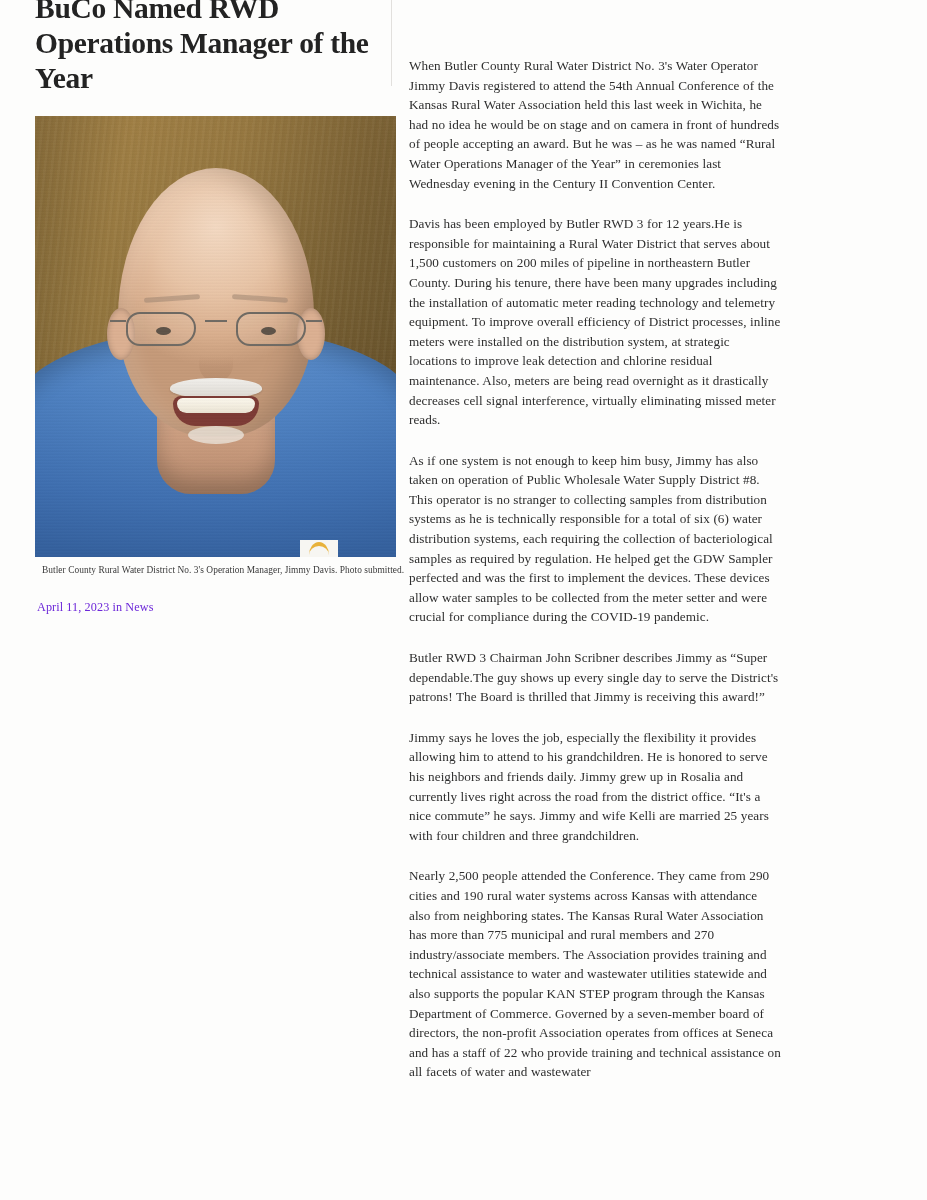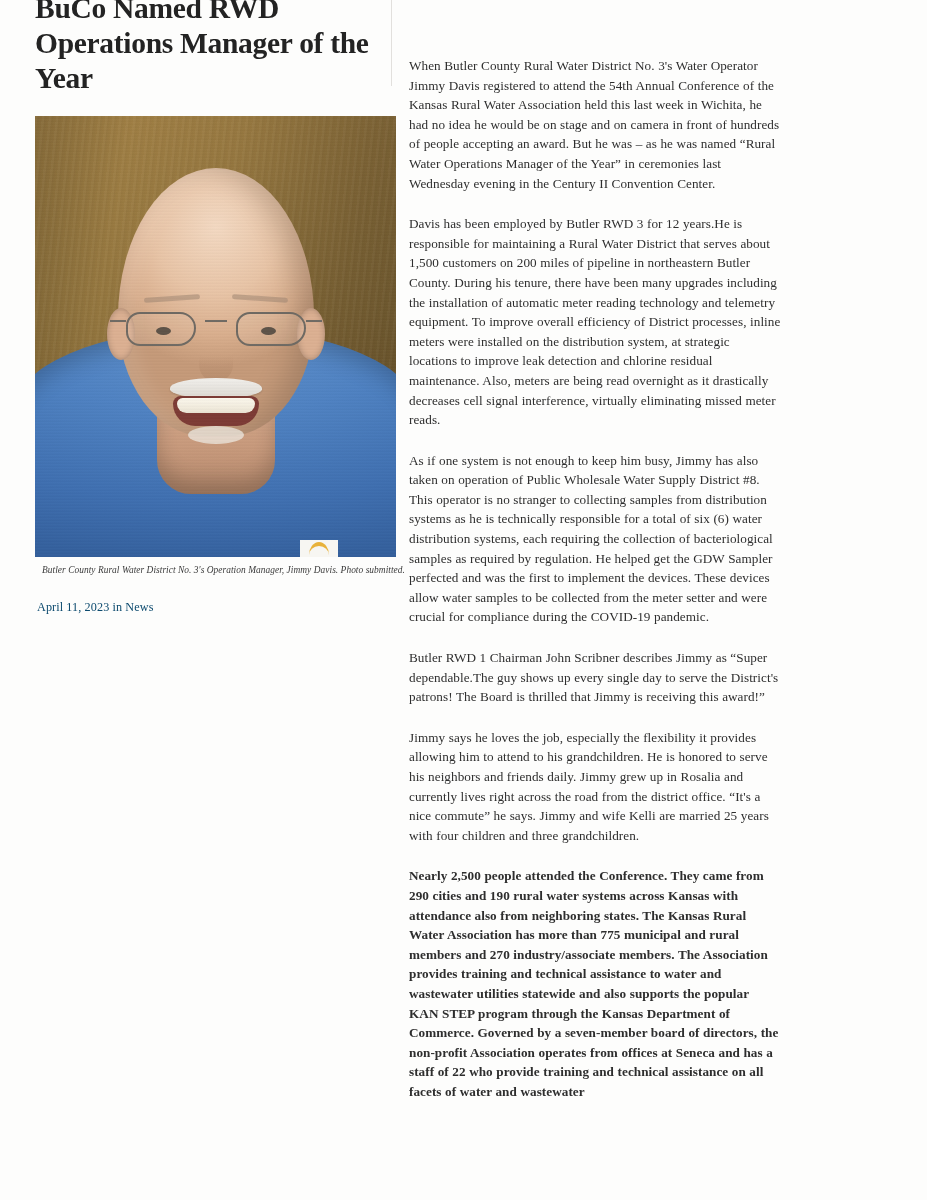--- a/index.html
+++ b/index.html
@@ -292,49 +292,48 @@
   }
 
   .photo-caption {
     margin-top: 7px;
     margin-left: 7px;
     font-size: 9.4px;
     line-height: 12px;
     color: #3a3a3a;
     letter-spacing: 0.05px;
     white-space: nowrap;
-    font-style: italic;
   }
 
   .post-meta {
     margin-top: 24px;
     margin-left: 2px;
     font-size: 12.2px;
     line-height: 15px;
-    color: #0c4a6e;
+    color: #6d28d9;
     letter-spacing: 0.1px;
   }
 
   
   .right-col {
     position: absolute;
     left: 409px;
     top: 47px;
     width: 372px;
   }
   .right-col p {
     margin: 9px 0 21px 0;
     font-size: 13.2px;
     line-height: 19.6px;
     color: #2e2e2e;
     text-align: left;
     letter-spacing: 0.05px;
     word-spacing: 0.2px;
   }
-  .right-col p:last-child { margin-bottom: 0; font-weight: bold; }
+  .right-col p:last-child { margin-bottom: 0; }
 </style>
 </head>
 <body>
 
 <div class="page">
 
   <div class="column-divider"></div>
 
   <div class="left-col">
 
@@ -385,18 +384,18 @@
     <div class="photo-caption">Butler County Rural Water District No. 3's Operation Manager, Jimmy Davis. Photo submitted.</div>
 
     <div class="post-meta">April 11, 2023 in News</div>
 
   </div>
 
   <div class="right-col">
     <p>When Butler County Rural Water District No. 3's Water Operator Jimmy Davis registered to attend the 54th Annual Conference of the Kansas Rural Water Association held this last week in Wichita, he had no idea he would be on stage and on camera in front of hundreds of people accepting an award. But he was – as he was named “Rural Water Operations Manager of the Year” in ceremonies last Wednesday evening in the Century II Convention Center.</p>
     <p>Davis has been employed by Butler RWD 3 for 12 years.He is responsible for maintaining a Rural Water District that serves about 1,500 customers on 200 miles of pipeline in northeastern Butler County. During his tenure, there have been many upgrades including the installation of automatic meter reading technology and telemetry equipment. To improve overall efficiency of District processes, inline meters were installed on the distribution system, at strategic locations to improve leak detection and chlorine residual maintenance. Also, meters are being read overnight as it drastically decreases cell signal interference, virtually eliminating missed meter reads.</p>
     <p>As if one system is not enough to keep him busy, Jimmy has also taken on operation of Public Wholesale Water Supply District #8. This operator is no stranger to collecting samples from distribution systems as he is technically responsible for a total of six (6) water distribution systems, each requiring the collection of bacteriological samples as required by regulation. He helped get the GDW Sampler perfected and was the first to implement the devices. These devices allow water samples to be collected from the meter setter and were crucial for compliance during the COVID-19 pandemic.</p>
-    <p>Butler RWD 1 Chairman John Scribner describes Jimmy as “Super dependable.The guy shows up every single day to serve the District's patrons! The Board is thrilled that Jimmy is receiving this award!”</p>
+    <p>Butler RWD 3 Chairman John Scribner describes Jimmy as “Super dependable.The guy shows up every single day to serve the District's patrons! The Board is thrilled that Jimmy is receiving this award!”</p>
     <p>Jimmy says he loves the job, especially the flexibility it provides allowing him to attend to his grandchildren. He is honored to serve his neighbors and friends daily. Jimmy grew up in Rosalia and currently lives right across the road from the district office. “It's a nice commute” he says. Jimmy and wife Kelli are married 25 years with four children and three grandchildren.</p>
     <p>Nearly 2,500 people attended the Conference. They came from 290 cities and 190 rural water systems across Kansas with attendance also from neighboring states. The Kansas Rural Water Association has more than 775 municipal and rural members and 270 industry/associate members. The Association provides training and technical assistance to water and wastewater utilities statewide and also supports the popular KAN STEP program through the Kansas Department of Commerce. Governed by a seven-member board of directors, the non-profit Association operates from offices at Seneca and has a staff of 22 who provide training and technical assistance on all facets of water and wastewater</p>
   </div>
 
 </div>
 
 </body></html>

